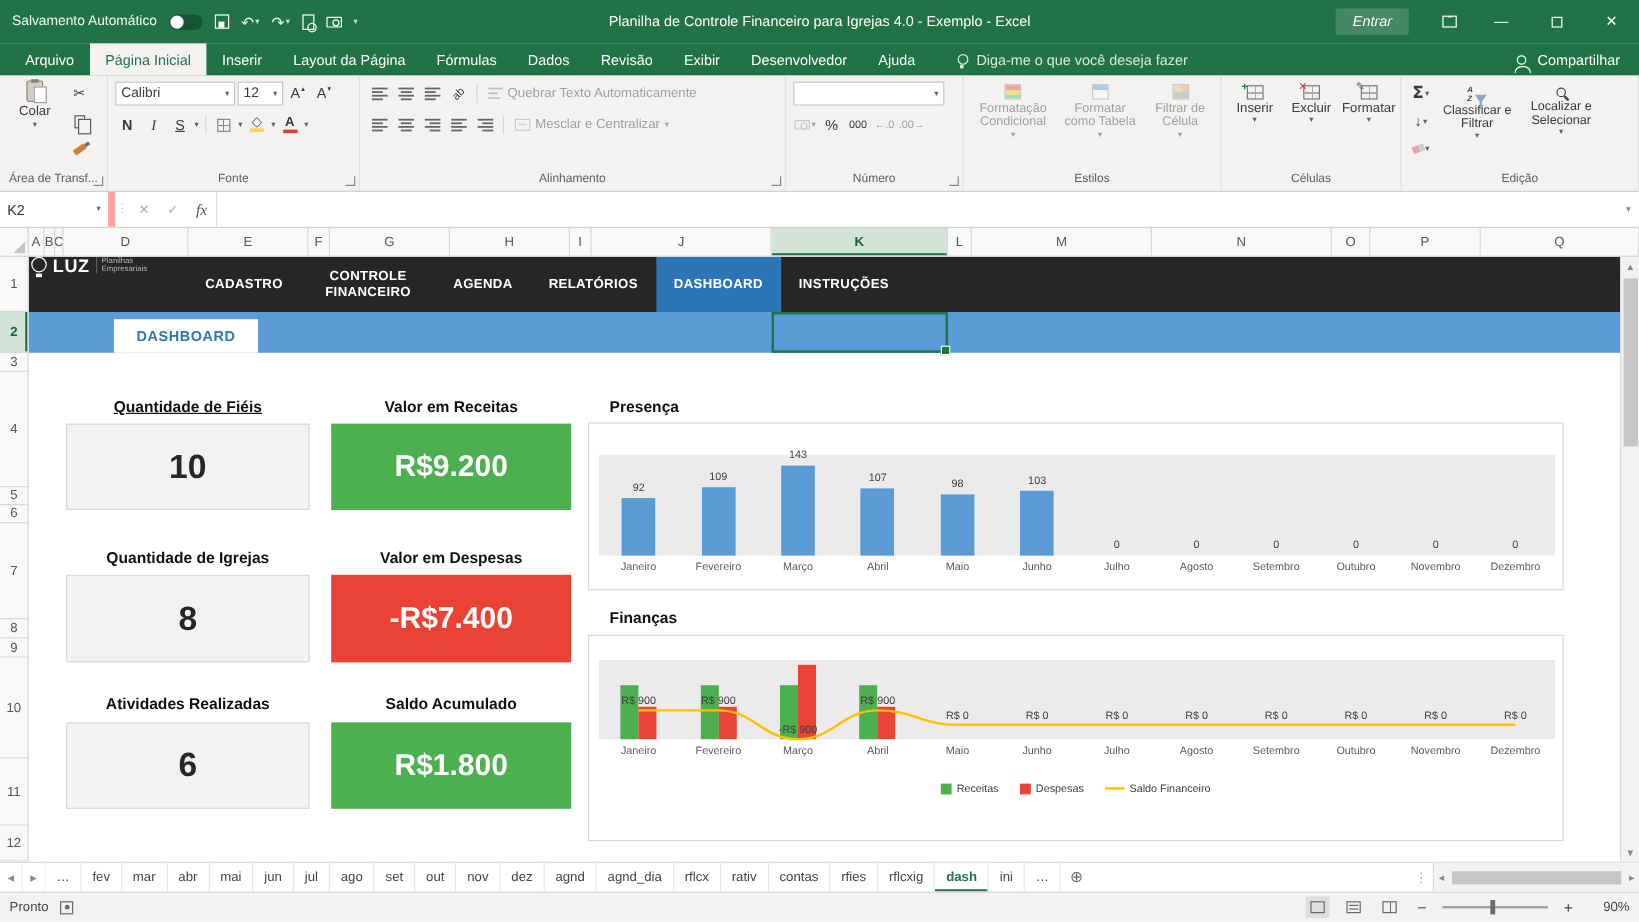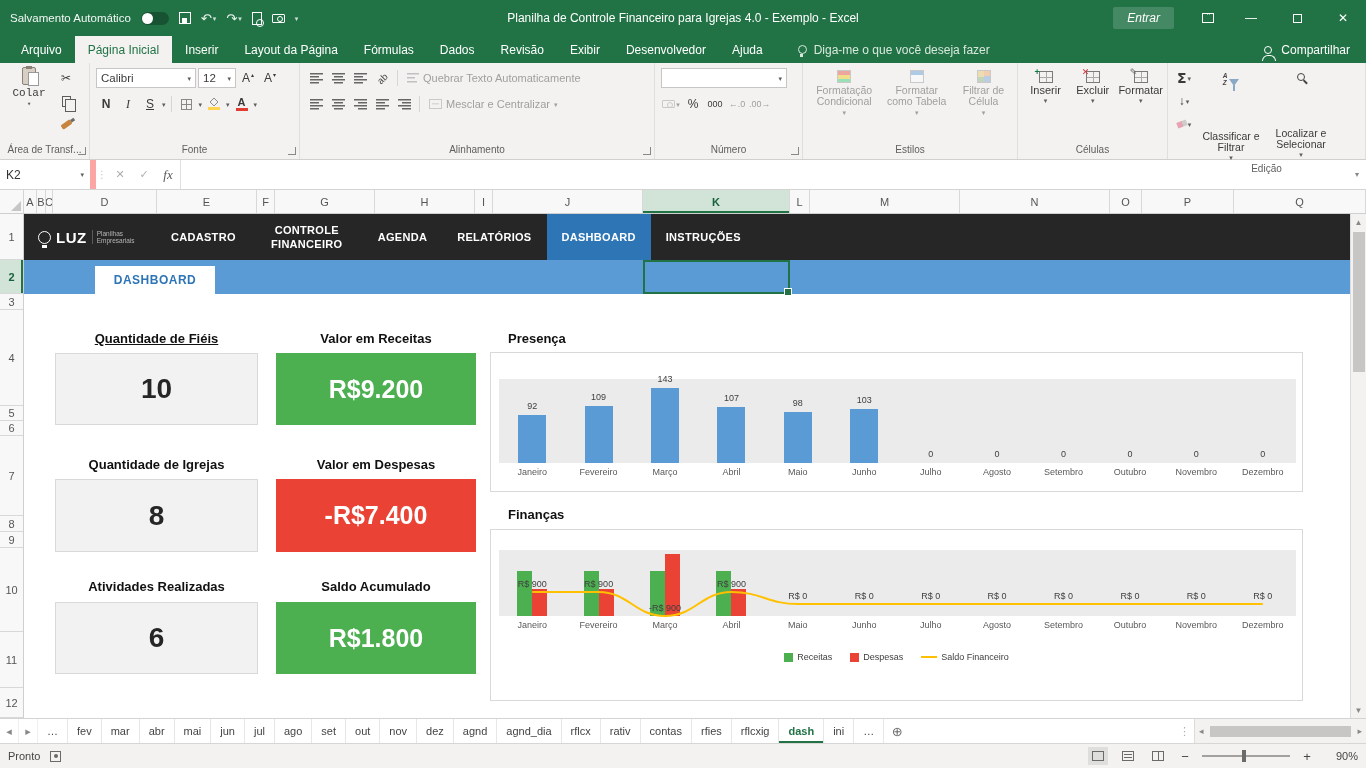--- a/index.html
+++ b/index.html
@@ -45,21 +45,21 @@
   .rgroup { position:relative; border-right:1px solid #e1dfdd; display:flex; flex-direction:column; flex:none; }
   .g-clip{width:90px} .g-font{width:210px} .g-align{width:355px} .g-num{width:148px} .g-styles{width:215px} .g-cells{width:150px} .g-edit{flex:1}
   .rg-body { flex:1; padding:4px 4px 0 6px; display:flex; gap:4px; align-items:flex-start; }
   .rg-body.col { flex-direction:column; gap:4px; }
   .frow { display:flex; align-items:center; gap:2px; height:22px; }
   .rg-name { height:17px; font-size:10px; color:#605e5c; text-align:center; line-height:15px; }
   .launcher { position:absolute; right:3px; bottom:4px; width:8px; height:8px; border-right:1.5px solid #8a8886; border-bottom:1.5px solid #8a8886; cursor:pointer; }
   .car { font-size:7px; color:#605e5c; line-height:1; }
   .dis, .dis * { color:#a19f9d !important; }
   .dis .ic { opacity:.45; }
-  .bigbtn { display:flex; flex-direction:column; align-items:center; justify-content:flex-start; gap:2px; font-size:11px; color:#3b3a39; width:46px; cursor:pointer; text-align:center;font-family:Liberation Mono, monospace; }
+  .bigbtn { display:flex; flex-direction:column; align-items:center; justify-content:flex-start; gap:2px; font-size:11px; color:#3b3a39; width:46px; cursor:pointer; text-align:center; }
   .icon-paste { width:14px; height:18px; background:#d8cfc4; border:1px solid #8a8177; border-radius:2px; position:relative; }
   .icon-paste::before { content:""; position:absolute; top:-2px; left:3px; width:6px; height:3px; background:#8a8177; }
   .icon-paste::after { content:""; position:absolute; right:-4px; bottom:-2px; width:9px; height:12px; background:#fff; border:1px solid #999; }
   .minicol { display:flex; flex-direction:column; gap:3px; padding-top:1px; }
   .mib { min-width:20px; height:20px; display:inline-flex; align-items:center; justify-content:center; font-size:12px; color:#3b3a39; cursor:pointer; gap:1px; }
   .icon-copy { width:9px; height:11px; border:1px solid #5f5d5b; position:relative; display:inline-block; }
   .icon-copy::after { content:""; position:absolute; left:2px; top:2px; width:9px; height:11px; border:1px solid #5f5d5b; background:#f3f2f1; }
   .icon-brush { width:11px; height:5px; background:#c8843c; border-radius:1px; transform:rotate(-35deg); display:inline-block; position:relative; }
   .icon-brush::after { content:""; position:absolute; right:-4px; top:1px; width:4px; height:3px; background:#6d6a67; }
   .combo { background:#fff; border:1px solid #c8c6c4; height:20px; font-size:11.5px; color:#3b3a39; display:inline-flex; align-items:center; justify-content:space-between; padding:0 4px; cursor:pointer; }
@@ -97,21 +97,21 @@
     linear-gradient(to right,transparent 6px,#bbb 6px,#bbb 7px,transparent 7px); }
   .icon-cs { width:14px; height:13px; background:conic-gradient(#f4a261 0 25%, #74a3d4 0 50%, #8ab17d 0 75%, #e9c46a 0); border:1px solid #999; }
   .cellbtn { display:flex; flex-direction:column; align-items:center; gap:1px; font-size:11px; color:#3b3a39; width:46px; cursor:pointer; padding-top:4px; }
   .icon-table { width:14px; height:12px; border:1px solid #7a7a7a; position:relative; display:inline-block;
     background-image:linear-gradient(to right,transparent 6px,#aaa 6px,#aaa 7px,transparent 7px),linear-gradient(to bottom,transparent 5px,#aaa 5px,#aaa 6px,transparent 6px); }
   .mark { position:absolute; left:-5px; top:-5px; font-size:9px; font-weight:bold; }
   .mk-ins{color:#107c41} .mk-del{color:#d13438} .mk-fmt{color:#666}
   .sigma { font-size:14px; font-weight:bold; color:#3b3a39; font-family:"DejaVu Sans",sans-serif; }
   .icon-eraser { width:10px; height:6px; background:linear-gradient(90deg,#e8a3b2 55%,#cfcdcb 55%); transform:rotate(-20deg); display:inline-block; }
   .ebtn { width:66px; }
-  .lbl2 { font-size:10.5px; line-height:11px; text-align:center;margin-top:44px; }
+  .lbl2 { font-size:10.5px; line-height:11px; text-align:center; }
   .icon-sort { display:inline-flex; align-items:flex-end; gap:2px; height:15px; }
   .az { display:flex; flex-direction:column; font-size:6.5px; font-weight:bold; color:#444; line-height:7px; }
   .funnel { width:0; height:0; border-left:5px solid transparent; border-right:5px solid transparent; border-top:7px solid #8aa8c8; position:relative; }
   .funnel::after { content:""; position:absolute; left:-1px; top:-1px; width:2px; height:6px; background:#8aa8c8; }
   .icon-find { width:8px; height:8px; border:1.5px solid #444; border-radius:50%; position:relative; display:inline-block; margin:2px; }
   .icon-find::after { content:""; position:absolute; width:5px; height:1.5px; background:#444; right:-4px; bottom:-2px; transform:rotate(45deg); }
 
   
   .formulabar { height:30px; background:#fff; border-bottom:1px solid #d4d4d4; display:flex; align-items:stretch; flex:none; }
   .namebox { width:96px; border-right:6px solid #fca5a5; display:flex; align-items:center; justify-content:space-between; padding:0 6px; font-size:12px; color:#333; cursor:pointer; }
@@ -132,21 +132,21 @@
   .rowhdrs { width:24px; flex:none; background:#f8f8f8; border-right:1px solid #cfcfcf; display:flex; flex-direction:column; overflow:hidden; }
   .rh { flex:none; border-bottom:1px solid #d8d8d8; display:flex; align-items:center; justify-content:center; font-size:11px; color:#555; cursor:pointer; }
   .rh.sel { background:#d2e3d8; color:#14623a; box-shadow:inset -2px 0 0 #217346; font-weight:bold; }
   .sheet { flex:1; position:relative; background:#fff; overflow:hidden; }
   .vscroll { width:16px; flex:none; background:#f3f2f1; border-left:1px solid #dcdcdc; display:flex; flex-direction:column; align-items:center; color:#8a8886; font-size:8px; }
   .varr { height:16px; display:flex; align-items:center; cursor:pointer; }
   .vthumb { width:12px; height:140px; background:#c8c6c4; margin-top:2px; cursor:grab; }
 
   
   .navbar { position:absolute; left:0; top:0; right:0; height:46px; background:#262626; display:flex; align-items:stretch; }
-  .brand { width:132px; display:flex; align-items:center; padding-left:14px; gap:5px; }
+  .brand { width:132px; display:flex; align-items:flex-start; padding-left:2px; gap:5px; }
   .bulb { width:13px; height:13px; border:1.5px solid #fff; border-radius:50%; position:relative; flex:none; }
   .bulb::after { content:""; position:absolute; left:2.5px; bottom:-5px; width:5px; height:3px; background:#fff; }
   .luz { color:#fff; font-weight:bold; font-size:15px; letter-spacing:.5px; }
   .tagline { display:flex; flex-direction:column; font-size:6.5px; color:#b5b5b5; border-left:1px solid #5a5a5a; padding-left:4px; line-height:7px; }
   .tagline i { font-style:normal; }
   .navitem { display:flex; align-items:center; justify-content:center; text-align:center; color:#fff; font-size:11px; font-weight:bold; letter-spacing:.3px; padding:0 15px; max-width:112px; line-height:14px; cursor:pointer; }
   .navitem.active { background:#2e75b6; }
   .bluebar { position:absolute; left:0; top:46px; right:0; height:34px; background:#5b9bd5; }
   .badge { position:absolute; left:71px; top:52px; width:120px; height:28px; background:#fff; color:#2e75b6; font-weight:bold; font-size:12px; display:flex; align-items:center; justify-content:center; letter-spacing:.5px; }
   .selcell { position:absolute; left:619px; top:46px; width:147px; height:34px; border:2px solid #217346; cursor:cell; }

